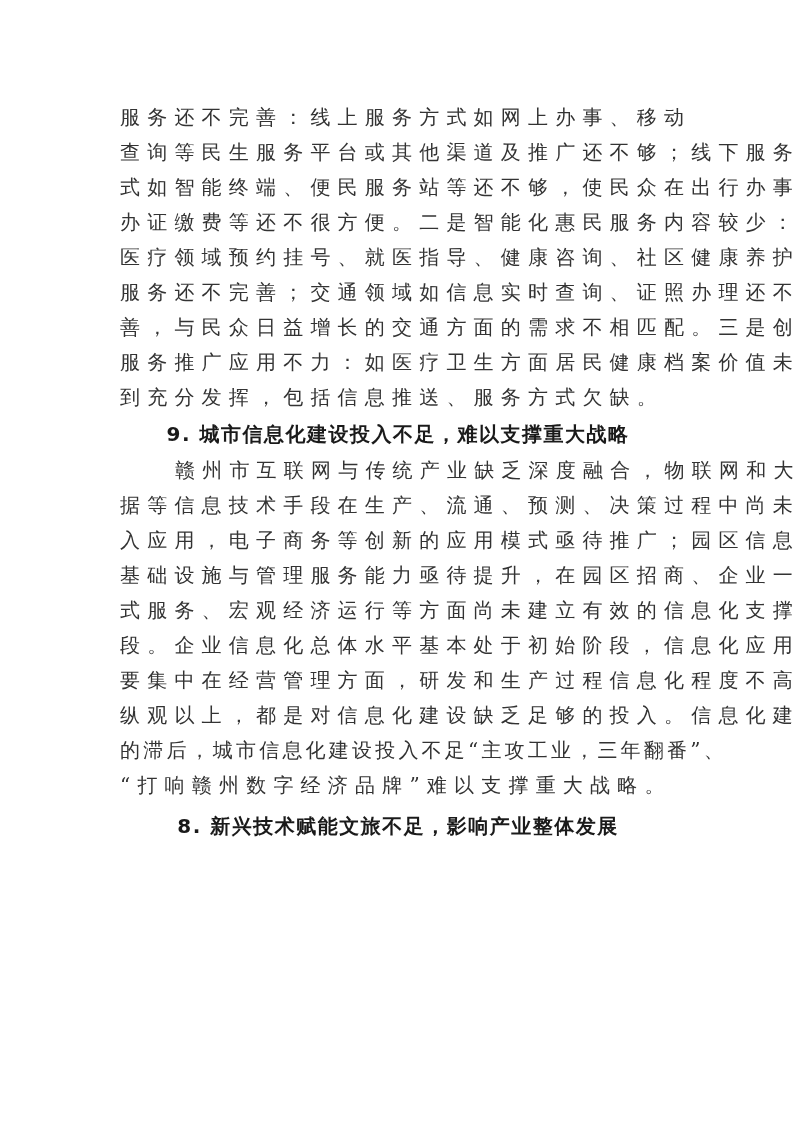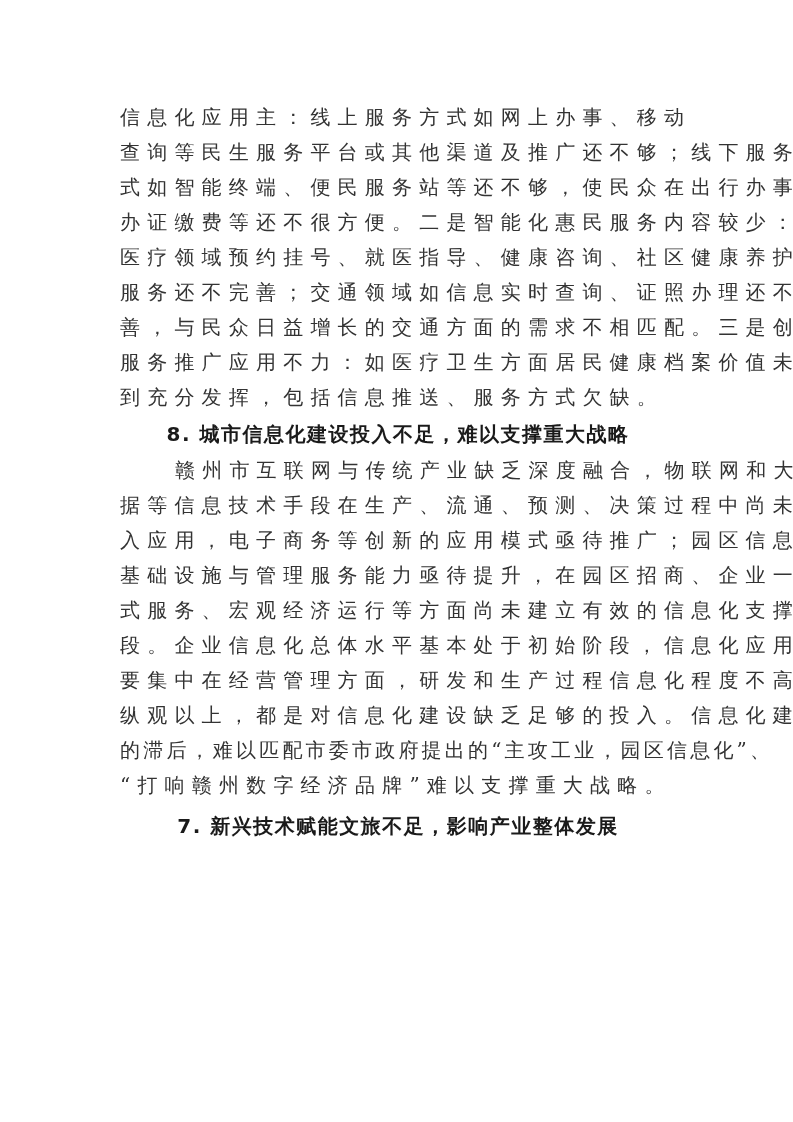--- a/index.html
+++ b/index.html
@@ -45,40 +45,40 @@
     }
     .heading.h5 {
       margin-top: 4px;
     }
   </style>
 </head>
 <body>
 
 <div class="page">
   <div class="paragraph">
-    <div class="line">信息化应用主：线上服务方式如网上办事、移动</div>
+    <div class="line">服务还不完善：线上服务方式如网上办事、移动</div>
     <div class="line">查询等民生服务平台或其他渠道及推广还不够；线下服务方</div>
     <div class="line">式如智能终端、便民服务站等还不够，使民众在出行办事、</div>
     <div class="line">办证缴费等还不很方便。二是智能化惠民服务内容较少：如</div>
     <div class="line">医疗领域预约挂号、就医指导、健康咨询、社区健康养护等</div>
     <div class="line">服务还不完善；交通领域如信息实时查询、证照办理还不完</div>
     <div class="line">善，与民众日益增长的交通方面的需求不相匹配。三是创新</div>
     <div class="line">服务推广应用不力：如医疗卫生方面居民健康档案价值未得</div>
     <div class="line">到充分发挥，包括信息推送、服务方式欠缺。</div>
   </div>
 
-  <div class="heading">8. 城市信息化建设投入不足，难以支撑重大战略</div>
+  <div class="heading">9. 城市信息化建设投入不足，难以支撑重大战略</div>
 
   <div class="paragraph">
     <div class="line indent">赣州市互联网与传统产业缺乏深度融合，物联网和大数</div>
     <div class="line">据等信息技术手段在生产、流通、预测、决策过程中尚未深</div>
     <div class="line">入应用，电子商务等创新的应用模式亟待推广；园区信息化</div>
     <div class="line">基础设施与管理服务能力亟待提升，在园区招商、企业一站</div>
     <div class="line">式服务、宏观经济运行等方面尚未建立有效的信息化支撑手</div>
     <div class="line">段。企业信息化总体水平基本处于初始阶段，信息化应用主</div>
     <div class="line">要集中在经营管理方面，研发和生产过程信息化程度不高。</div>
     <div class="line">纵观以上，都是对信息化建设缺乏足够的投入。信息化建设</div>
-    <div class="line" style="letter-spacing:3.2px">的滞后，难以匹配市委市政府提出的“主攻工业，园区信息化”、</div>
+    <div class="line" style="letter-spacing:3.2px">的滞后，城市信息化建设投入不足“主攻工业，三年翻番”、</div>
     <div class="line">“打响赣州数字经济品牌”难以支撑重大战略。</div>
   </div>
 
-  <div class="heading h5">7. 新兴技术赋能文旅不足，影响产业整体发展</div>
+  <div class="heading h5">8. 新兴技术赋能文旅不足，影响产业整体发展</div>
 </div>
 
 </body></html>

